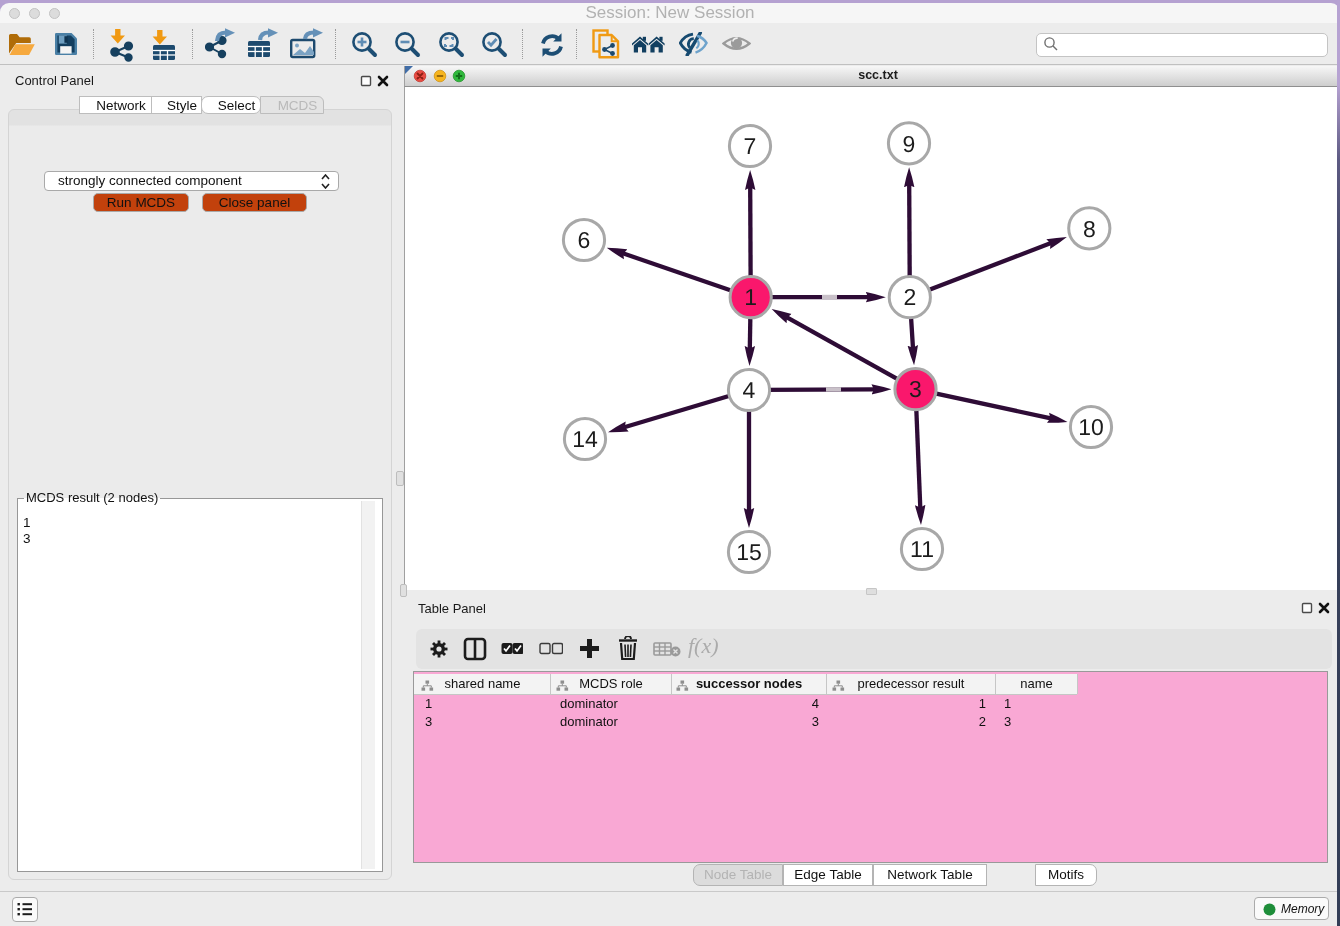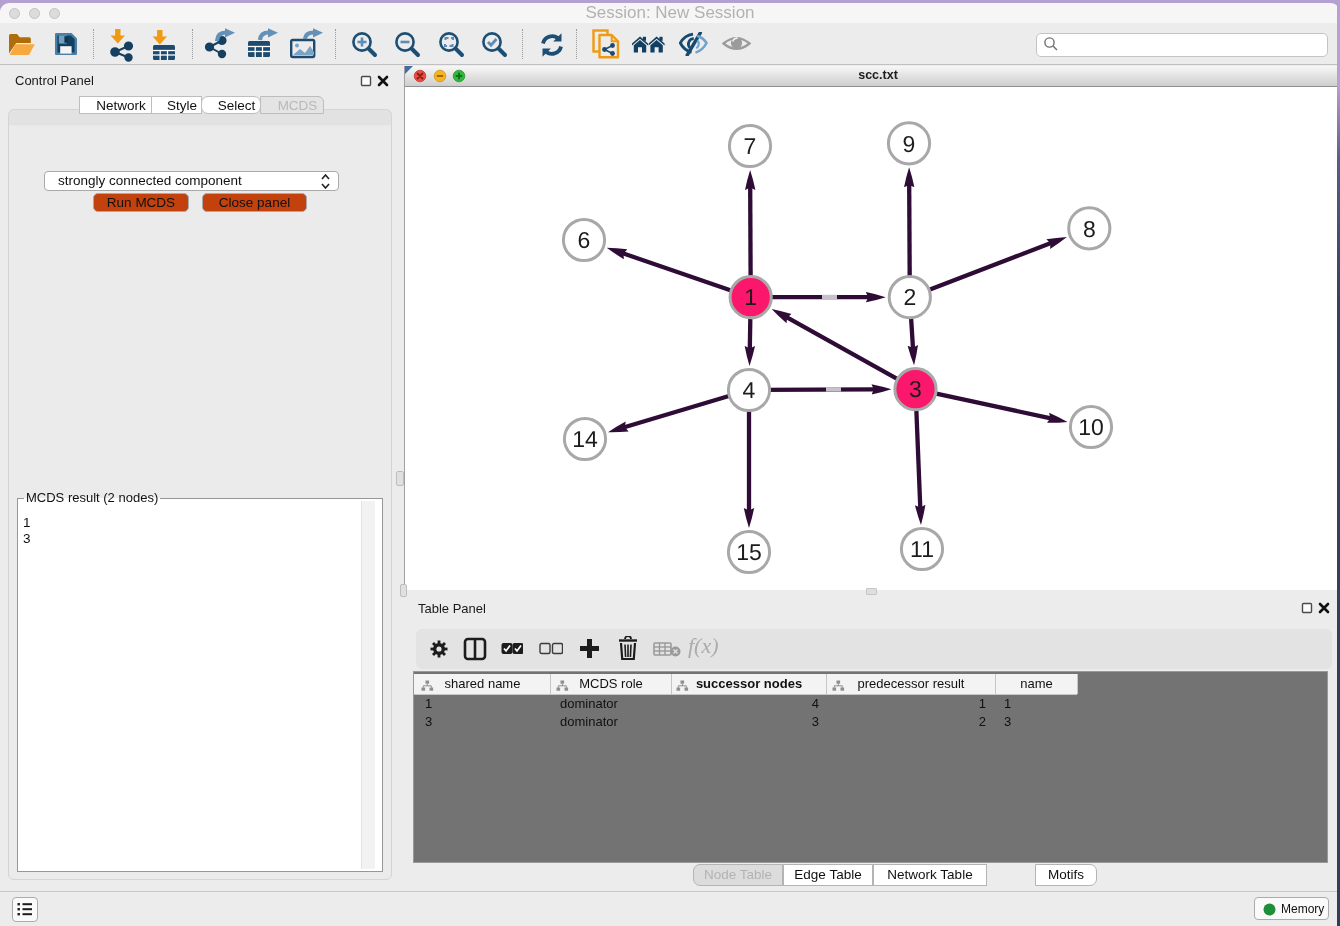--- a/index.html
+++ b/index.html
@@ -56,39 +56,39 @@
   border-left:1px solid #a0a0a0;box-sizing:border-box;}
 #scclabel{position:absolute;top:3px;left:7px;width:100%;text-align:center;
   font-size:12.5px;font-weight:700;color:#1c1c1c;}
 #sccbody{position:absolute;left:0;top:22px;width:934px;height:503px;
   background:#fff;border-left:1px solid #a0a0a0;box-sizing:border-box;}
 
 #tpanel{left:404px;top:592px;width:934px;height:300px;background:#ececec;}
 #ttoolbar{position:absolute;left:12px;top:37px;width:916px;height:40px;
   background:#e3e3e3;border-radius:6px;}
 #ttable{position:absolute;left:9px;top:79px;width:915px;height:192px;
-  background:#737373;border:1px solid #999;box-sizing:border-box;}
+  background:#f9a8d4;border:1px solid #999;box-sizing:border-box;}
 .th{position:absolute;top:2px;height:20px;background:#f3f3f3;
   border-right:1px solid #c6c6c6;box-sizing:border-box;font-size:13px;color:#111;
   text-align:center;line-height:20px;}
 #threct{position:absolute;left:0;top:2px;width:663px;height:20px;
   border-bottom:1px solid #c6c6c6;background:#f3f3f3;}
 .sorticon{position:absolute;width:13px;height:12px;z-index:3;}
 .td{position:absolute;font-size:13px;color:#111;height:18px;line-height:18px;}
 .btab{position:absolute;top:272px;height:22px;background:#fff;
   border:1px solid #b4b4b4;box-sizing:border-box;font-size:13.5px;color:#111;
   text-align:center;line-height:20px;z-index:2;}
 
 #statusbar{left:0;top:891px;width:1340px;height:35px;background:#ececec;
   border-top:1px solid #c9c9c9;box-sizing:border-box;}
 #listbtn{position:absolute;left:12px;top:5px;width:26px;height:25px;
   background:#fafafa;border:1px solid #ababab;border-radius:4px;box-sizing:border-box;}
 #membtn{position:absolute;left:1254px;top:5px;width:75px;height:23px;
   background:#fafafa;border:1px solid #ababab;border-radius:4px;box-sizing:border-box;
-  font-size:12px;color:#111;}
+  font-size:12px;color:#111;font-style:italic;}
 </style>
 </head>
 <body>
 <div id="purpletop" class="abs"></div>
 <div id="titlebar" class="abs">
   <div class="tl-circle" style="left:9px"></div>
   <div class="tl-circle" style="left:29px"></div>
   <div class="tl-circle" style="left:49px"></div>
 </div>
 <div id="wintitle" class="abs">Session: New Session</div>

